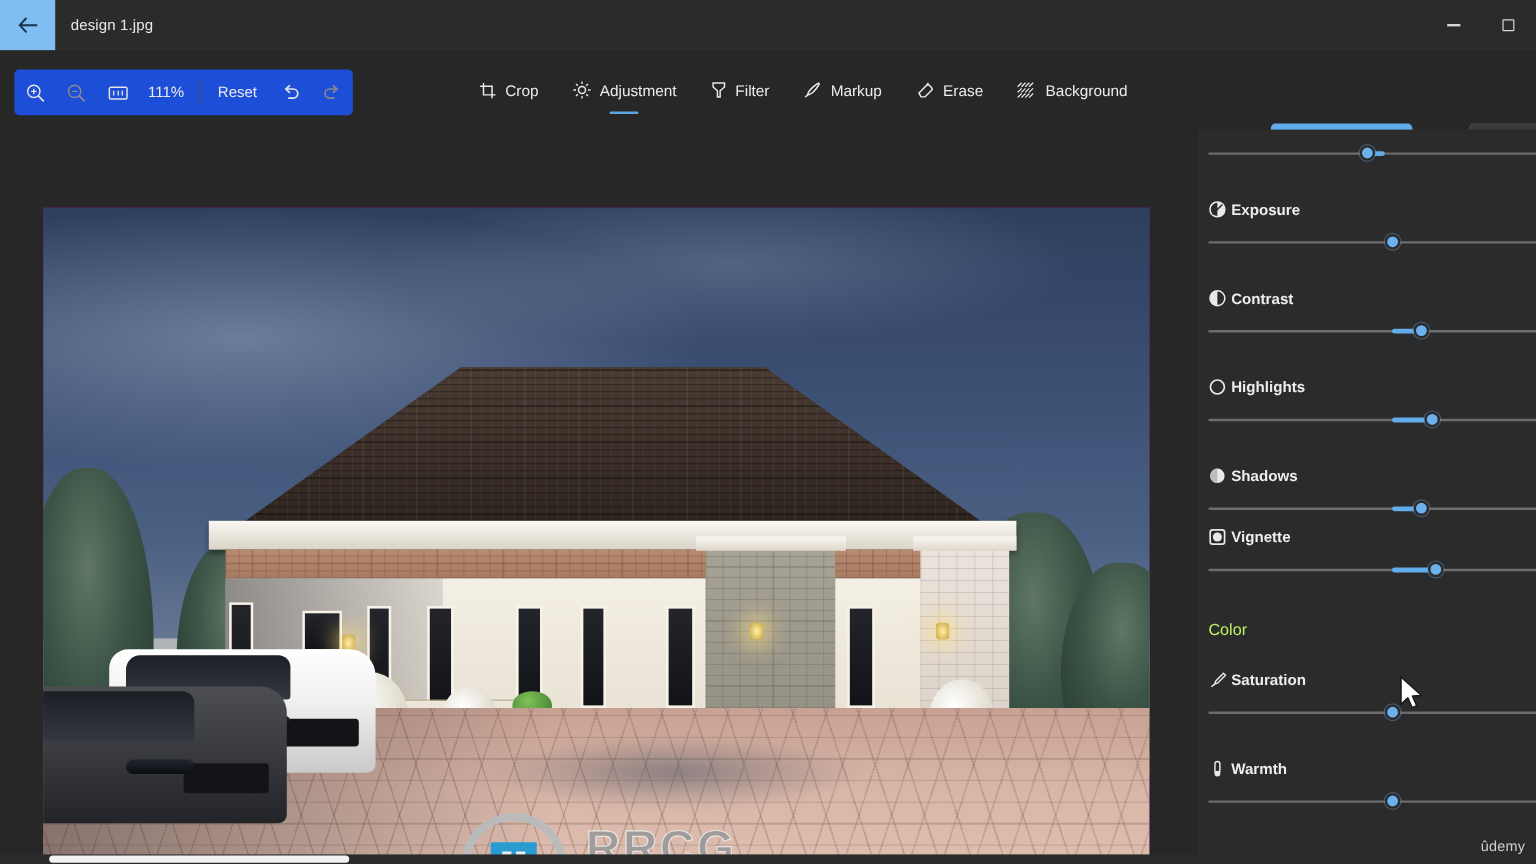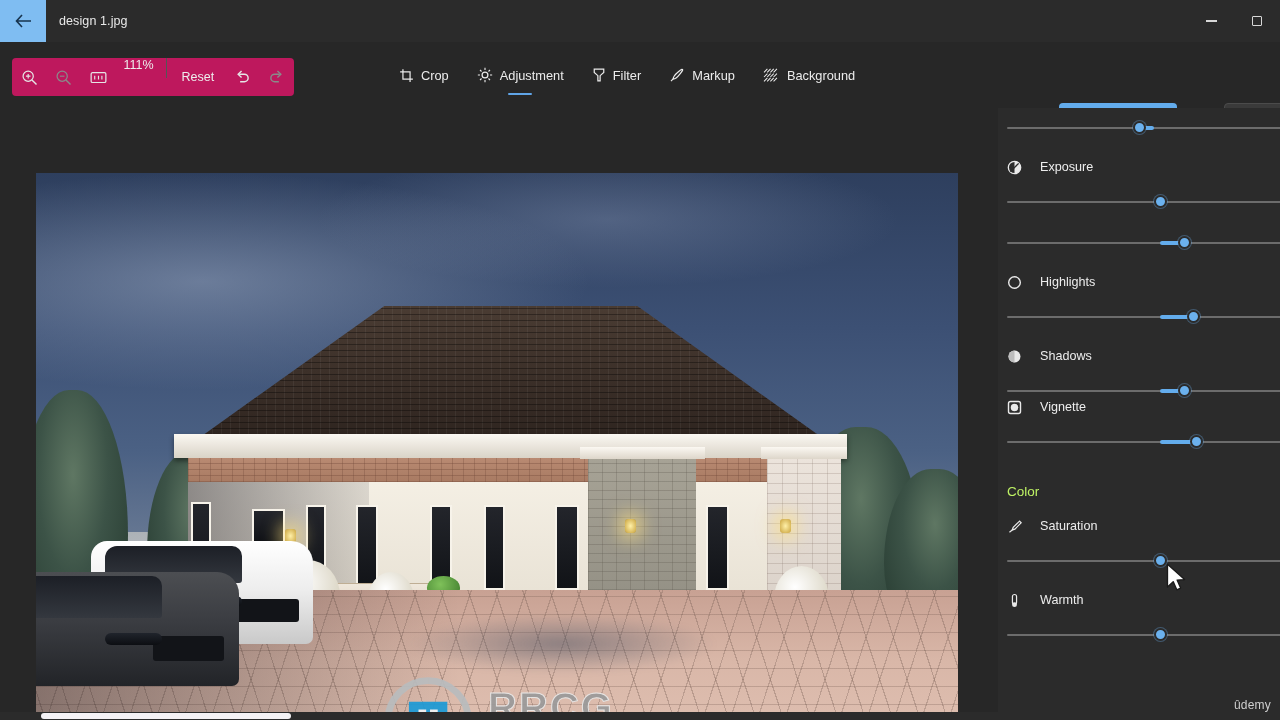--- a/index.html
+++ b/index.html
@@ -54,23 +54,23 @@
 
   
   .toolbar {
     position: absolute; left: 0; top: 42px;
     width: 1280px; height: 66px;
     background: #272727;
   }
   .zoom-group {
     position: absolute; left: 12px; top: 16px;
     width: 282px; height: 38px;
-    background: #be185d;
+    background: #1d4ed8;
     border-radius: 4px;
-    display: flex; align-items: flex-start;
+    display: flex; align-items: center;
   }
   .zg-btn {
     width: 40px; height: 38px;
     display: flex; align-items: center; justify-content: center;
     cursor: pointer; color: #e6e6e6;
   }
   .zg-btn.dim { color: #8a8a8a; }
   .zoom-level {
     width: 54px; text-align: center;
     font-size: 12.5px; color: #ededed;
@@ -321,24 +321,25 @@
 
   
   .panel {
     position: absolute; right: 0; top: 108px;
     width: 282px; height: 612px;
     background: #2b2b2b;
     overflow: hidden;
   }
   .adj-row { position: relative; }
   .adj-label {
-    display: flex; align-items: flex-start; gap: 18px;
+    display: flex; align-items: flex-end; gap: 4px;
     padding-left: 9px;
     font-size: 12.6px; color: #ededed;
     height: 22px;
+    font-weight: bold;
   }
   .adj-ico {
     width: 15px; height: 15px;
     display: flex; align-items: center; justify-content: center;
   }
   .slider {
     position: relative;
     margin: 11px 0 0 9px;
     width: 300px; height: 18px;
     cursor: pointer;
@@ -471,20 +472,29 @@
       <div class="tab">
         <span class="ico">
           <svg width="16" height="16" viewBox="0 0 17 17">
             <path d="M13.8 2.4c-1 .4-6.4 4.4-8.2 7.2-.9 1.4-1.4 3.3-1.4 3.3s2-.4 3.4-1.3c2.8-1.8 6.6-7.3 6.9-8.4a.7.7 0 0 0-.7-.8z" fill="none" stroke="currentColor" stroke-width="1.3"></path>
             <path d="M4.2 12.9 2.1 15" stroke="currentColor" stroke-width="1.3"></path>
           </svg>
         </span>
         <span>Markup</span>
       </div>
 
+      <div class="tab">
+        <span class="ico">
+          <svg width="16" height="16" viewBox="0 0 17 17">
+            <path d="M3 11.2 9.6 4.6a2 2 0 0 1 2.8 0l1.6 1.6a2 2 0 0 1 0 2.8L8.4 14.6H4.8z" fill="none" stroke="currentColor" stroke-width="1.3"></path>
+            <path d="M11.3 2.2 9.6 4.6" stroke="currentColor" stroke-width="1.3"></path>
+          </svg>
+        </span>
+        <span>Erase</span>
+      </div>
 
       <div class="tab">
         <span class="ico">
           <svg width="17" height="15" viewBox="0 0 18 16">
             <path d="M1 4.6 4.6 1M4.4 4.6 8 1M7.8 4.6 11.4 1M11.2 4.6 14.8 1M1 9.6 4.6 6M4.4 9.6 8 6M7.8 9.6 11.4 6M11.2 9.6 14.8 6M1 14.2 4.6 10.6M4.4 14.2 8 10.6M7.8 14.2 11.4 10.6M11.2 14.2 14.8 10.6" stroke="currentColor" stroke-width="1.1" fill="none"></path>
           </svg>
         </span>
         <span>Background</span>
       </div>
     </div>
@@ -605,20 +615,29 @@
         </span>
         <span>Exposure</span>
       </div>
       <div class="slider">
         <span class="s-track"></span>
         <span class="s-thumb" style="left:51%;"></span>
       </div>
     </div>
 
     <div class="adj-row" style="margin-top:23px;">
+      <div class="adj-label">
+        <span class="adj-ico">
+          <svg width="15" height="15" viewBox="0 0 16 16">
+            <circle cx="8" cy="8" r="6.6" fill="none" stroke="#e9e9e9" stroke-width="1.4"></circle>
+            <path d="M8 1.4a6.6 6.6 0 0 0 0 13.2z" fill="#e9e9e9"></path>
+          </svg>
+        </span>
+        <span>Contrast</span>
+      </div>
       <div class="slider">
         <span class="s-track"></span>
         <span class="s-fill" style="left:51%;width:8%;"></span>
         <span class="s-thumb" style="left:59%;"></span>
       </div>
     </div>
 
     <div class="adj-row" style="margin-top:23px;">
       <div class="adj-label">
         <span class="adj-ico">

